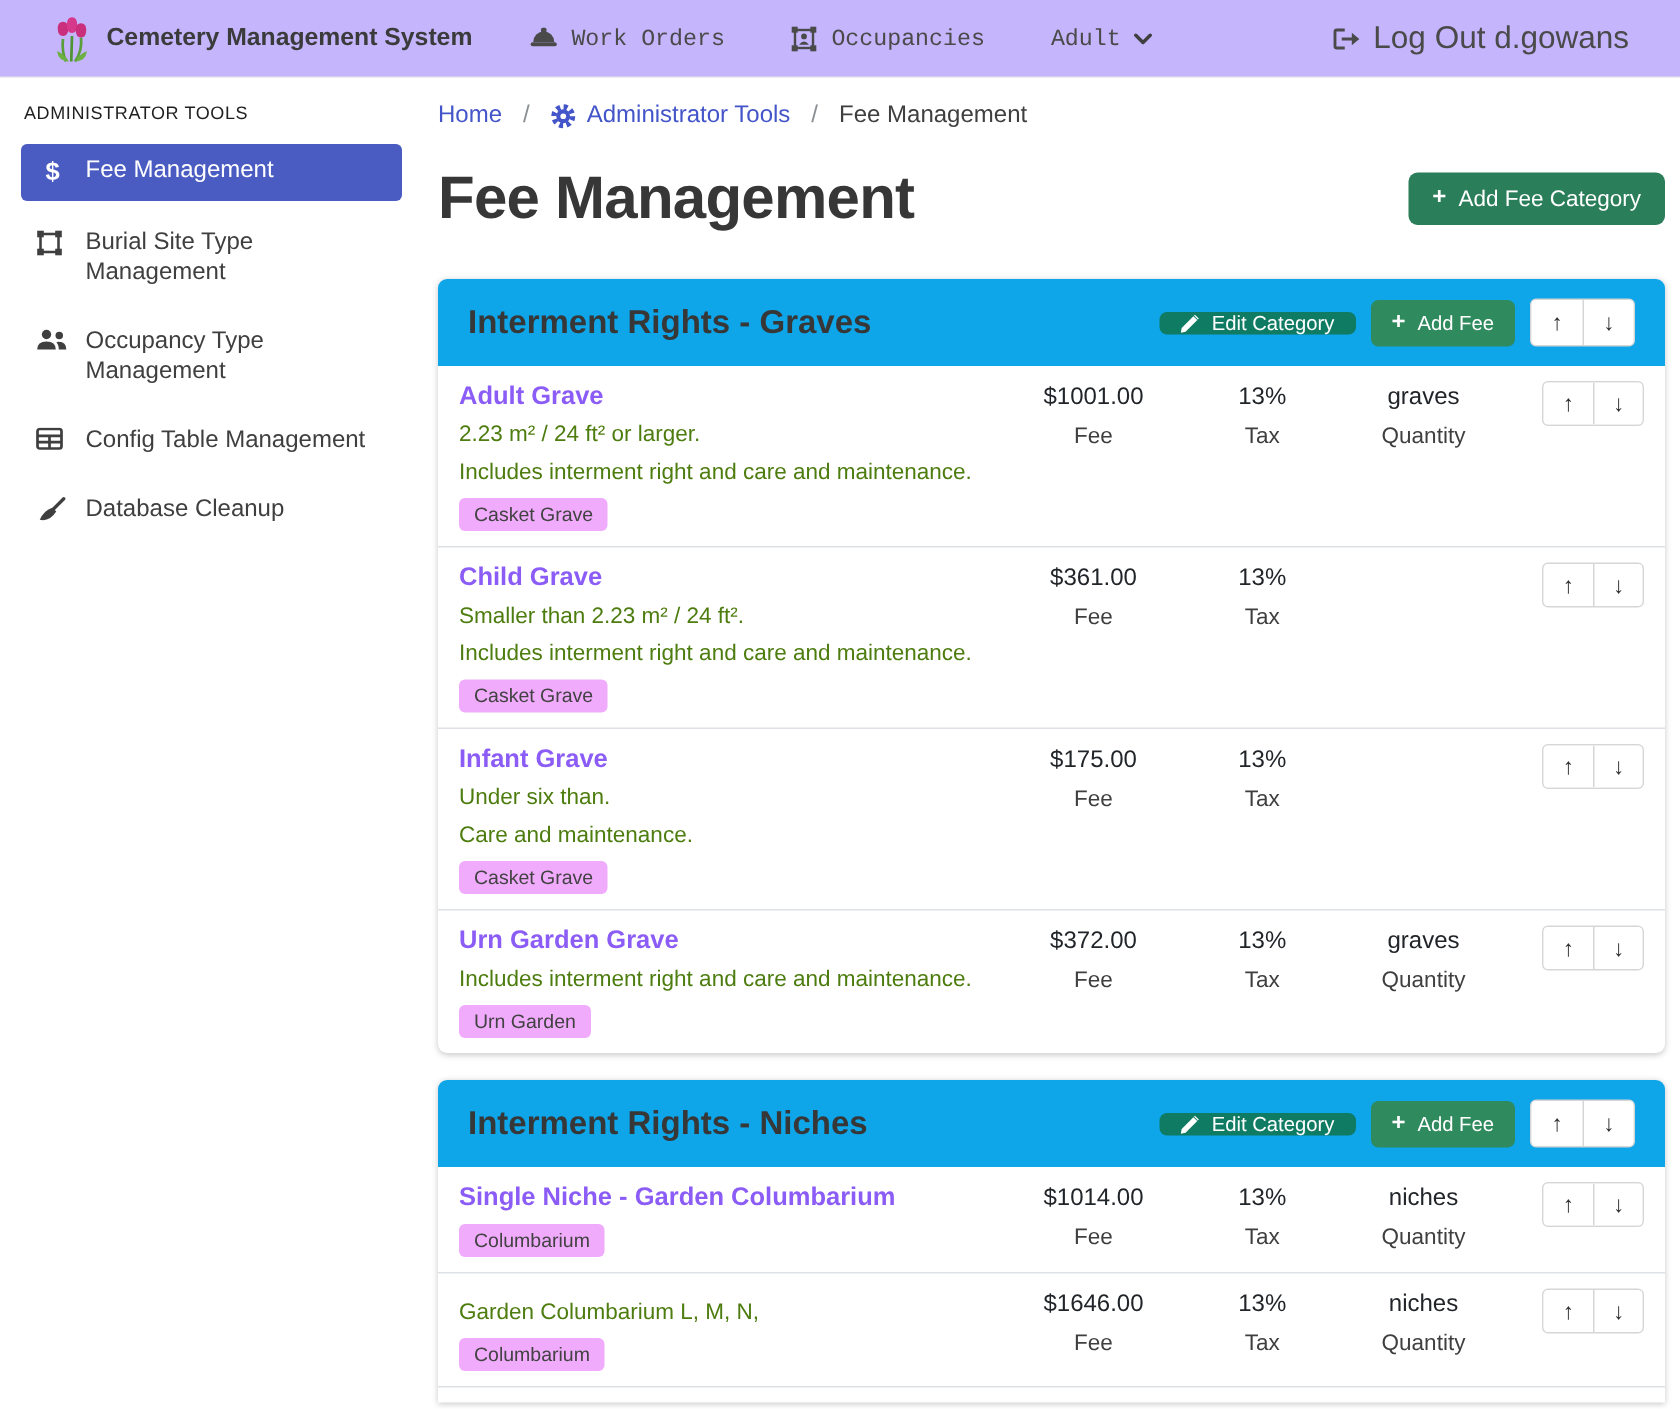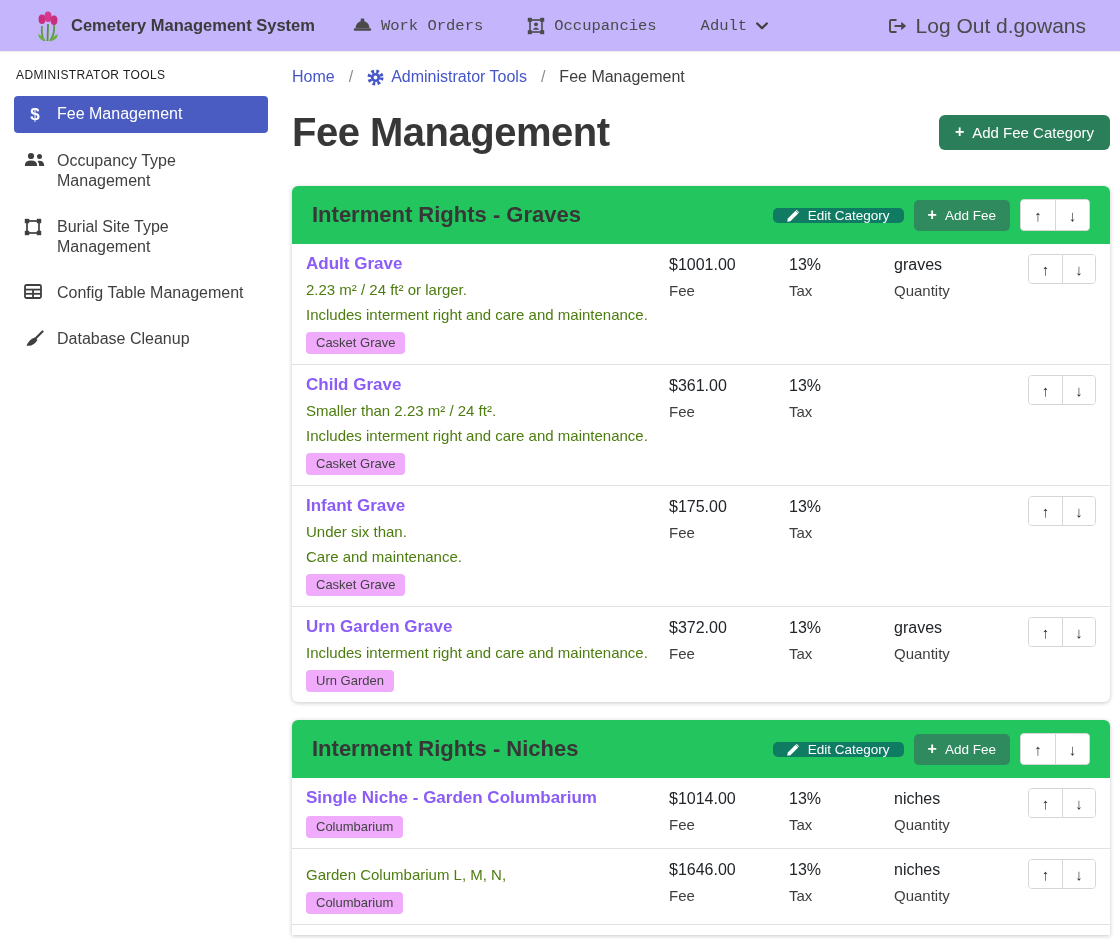--- a/index.html
+++ b/index.html
@@ -51,34 +51,34 @@
   .btn-edit { background:#0f7b63; font-size:13.5px; padding:0 14px; }
   .btn-addfee { background:#2f8a5d; font-size:13.5px; padding:8px 14px; }
   .plus-glyph { font-size:16px; font-weight:bold; line-height:14px; }
 
   .arrow-group { display:inline-flex; background:#fff; border:1px solid #d6d6d6; border-radius:4px; overflow:hidden; }
   .arrow-btn { background:#fff; border:none; width:34px; height:30px; font-size:15px; color:#2f2f2f; cursor:pointer; font-family:inherit; padding:0; }
   .arrow-btn + .arrow-btn { border-left:1px solid #d6d6d6; }
 
   
   .card { border-radius:6px; box-shadow:0 1px 4px rgba(0,0,0,.22); margin-bottom:18px; background:#fff; }
-  .card-header { background:#22c55e; border-radius:6px 6px 0 0; padding:13px 20px; display:flex; align-items:center; min-height:58px; }
+  .card-header { background:#0ea5e9; border-radius:6px 6px 0 0; padding:13px 20px; display:flex; align-items:center; min-height:58px; }
   .card-title { font-size:22px; font-weight:600; color:#373737; }
   .card-actions { margin-left:auto; display:flex; align-items:center; gap:10px; }
 
   .fee-row {
     display:grid; grid-template-columns:1fr 120px 105px 110px 92px;
     padding:10px 14px; border-bottom:1px solid #dee2e6; align-items:start;
   }
   .card.complete .fee-row:last-child { border-bottom:none; }
   .card.clipped { border-radius:6px 6px 0 0; padding-bottom:10px; }
   .fee-name { color:#8b5cf6; font-weight:bold; font-size:17px; line-height:20px; cursor:pointer; display:inline-block; }
   .fee-desc { font-size:15px; line-height:18px; color:#4d7c0f; margin-top:7px; }
   .fee-badge { display:inline-block; background:#f0abfc; color:#424242; font-size:13px; line-height:14px; padding:4px 10px; border-radius:4px; margin-top:8px; }
-  .stat { display:flex; flex-direction:column; align-items:flex-start; gap:7px; padding-top:1px; }
+  .stat { display:flex; flex-direction:column; align-items:center; gap:7px; padding-top:1px; }
   .stat-value { font-size:16px; line-height:20px; color:#212529; }
   .stat-label { font-size:15px; color:#3f3f3f; }
   .fee-arrows { display:flex; justify-content:flex-end; }
   .fee-arrows .arrow-btn { width:33px; height:28px; }
 
   svg { display:block; }
 </style>
 </head>
 <body>
 
@@ -149,41 +149,41 @@
   <div class="sidebar">
     <h6 class="sidebar-heading">ADMINISTRATOR TOOLS</h6>
 
     <div class="side-item active">
       <span class="s-icon"><span class="dollar-glyph">$</span></span>
       <span>Fee Management</span>
     </div>
 
     <div class="side-item">
       <span class="s-icon">
-        <svg width="21" height="15" viewBox="0 0 21 15" fill="#3f3f3f">
-          <circle cx="7" cy="4" r="3.1"></circle>
-          <path d="M0.8 14 q0-5.4 6.2-5.4 q6.2 0 6.2 5.4 z"></path>
-          <circle cx="15.5" cy="4.6" r="2.5"></circle>
-          <path d="M14.6 8.8 q5.6-.3 5.6 5.2 h-5 q0-3.2-1.6-4.7 z"></path>
-        </svg>
-      </span>
-      <span>Occupancy Type Management</span>
-    </div>
-
-    <div class="side-item">
-      <span class="s-icon">
         <svg width="18" height="18" viewBox="0 0 18 18">
           <rect x="3" y="3" width="12" height="12" fill="none" stroke="#3f3f3f" stroke-width="1.7"></rect>
           <rect x="0.8" y="0.8" width="4.4" height="4.4" fill="#3f3f3f"></rect>
           <rect x="12.8" y="0.8" width="4.4" height="4.4" fill="#3f3f3f"></rect>
           <rect x="0.8" y="12.8" width="4.4" height="4.4" fill="#3f3f3f"></rect>
           <rect x="12.8" y="12.8" width="4.4" height="4.4" fill="#3f3f3f"></rect>
         </svg>
       </span>
       <span>Burial Site Type Management</span>
+    </div>
+
+    <div class="side-item">
+      <span class="s-icon">
+        <svg width="21" height="15" viewBox="0 0 21 15" fill="#3f3f3f">
+          <circle cx="7" cy="4" r="3.1"></circle>
+          <path d="M0.8 14 q0-5.4 6.2-5.4 q6.2 0 6.2 5.4 z"></path>
+          <circle cx="15.5" cy="4.6" r="2.5"></circle>
+          <path d="M14.6 8.8 q5.6-.3 5.6 5.2 h-5 q0-3.2-1.6-4.7 z"></path>
+        </svg>
+      </span>
+      <span>Occupancy Type Management</span>
     </div>
 
     <div class="side-item">
       <span class="s-icon">
         <svg width="18" height="15" viewBox="0 0 18 15">
           <rect x="1" y="1" width="16" height="13" rx="1.5" fill="none" stroke="#3f3f3f" stroke-width="1.8"></rect>
           <line x1="1" y1="5.6" x2="17" y2="5.6" stroke="#3f3f3f" stroke-width="1.8"></line>
           <line x1="9" y1="5.6" x2="9" y2="14" stroke="#3f3f3f" stroke-width="1.8"></line>
           <line x1="1" y1="9.8" x2="17" y2="9.8" stroke="#3f3f3f" stroke-width="1.8"></line>
         </svg>

